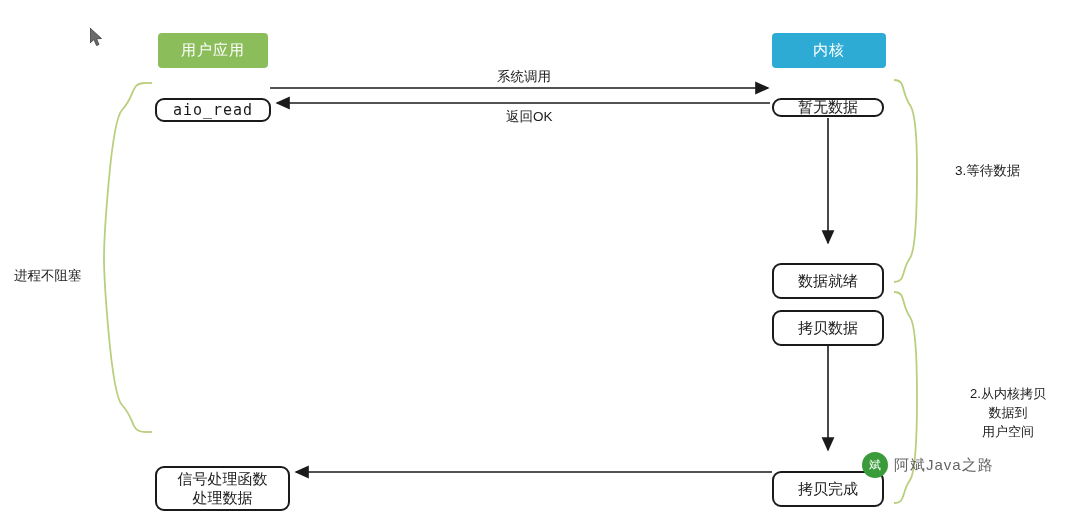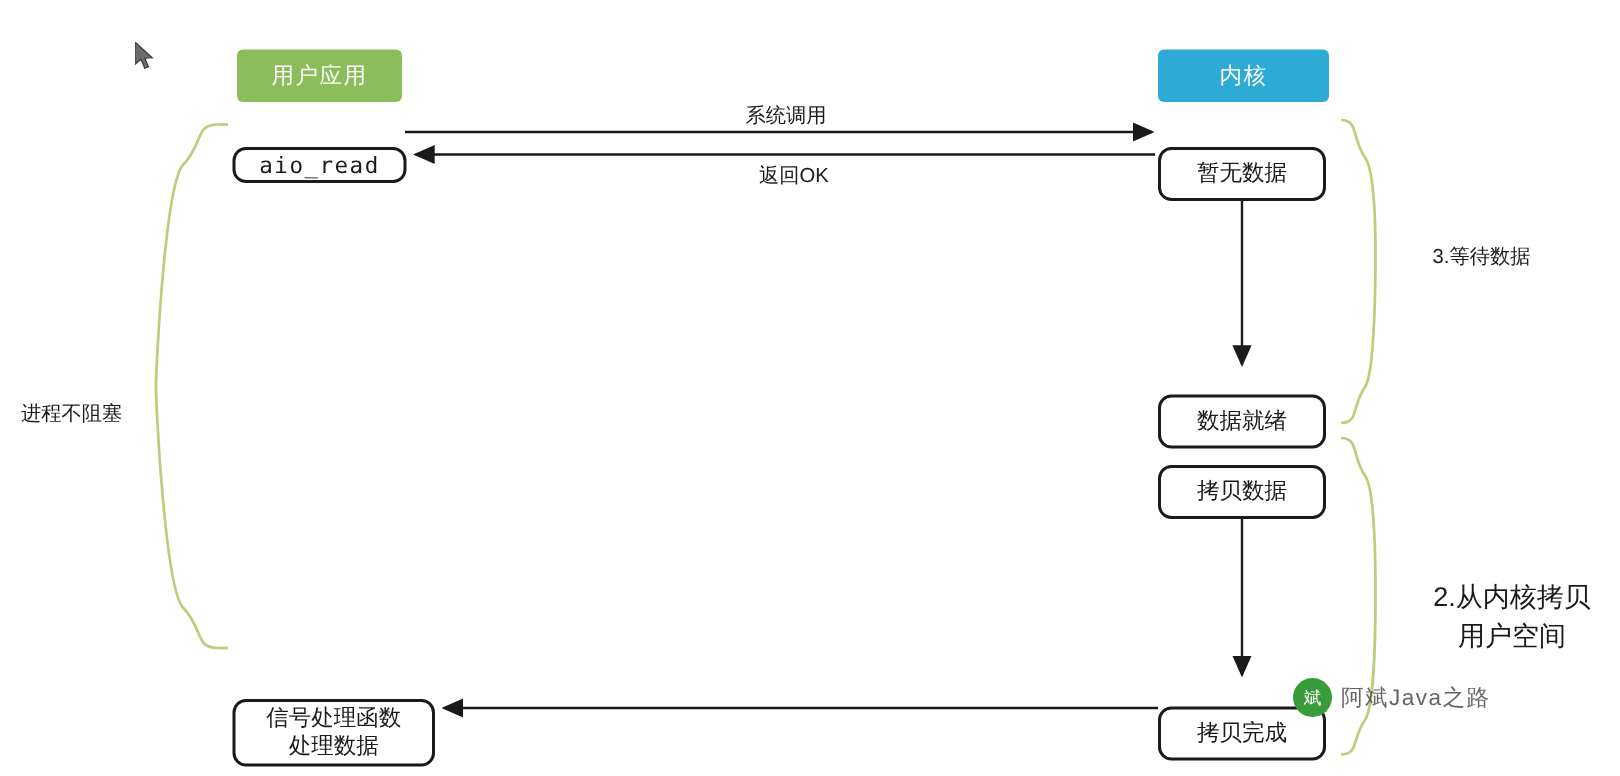--- a/index.html
+++ b/index.html
@@ -49,21 +49,21 @@
   .pill-user { background: #8bbd5a; }
   .pill-kernel { background: #2eabd4; }
   .label {
     position: absolute;
     font-size: 13.5px;
     color: #1a1a1a;
     white-space: nowrap;
   }
   .label-multi {
     position: absolute;
-    font-size: 18px;
+    font-size: 13px;
     color: #1a1a1a;
     text-align: center;
     line-height: 1.45;
   }
   svg.layer {
     position: absolute;
     left: 0;
     top: 0;
     width: 1080px;
     height: 517px;
@@ -132,21 +132,21 @@
 
     <path d="M 894 80 C 906 80 901 92 910 105 C 917 115 917 162 917 170
              C 917 178 917 248 910 258 C 901 271 906 282 894 282" fill="none" stroke="#b9cf7e" stroke-width="1.8"></path>
 
     <path d="M 894 292 C 906 292 901 304 910 317 C 917 327 917 386 917 396
              C 917 406 917 470 910 480 C 901 493 906 503 894 503" fill="none" stroke="#b9cf7e" stroke-width="1.8"></path>
   </svg>
 
   <div class="node box mono" style="left:155px; top:82px; width:116px; height:24px;">aio_read</div>
 
-  <div class="node box" style="left:772px; top:82px; width:112px; height:36px;">暂无数据</div>
+  <div class="node box" style="left:772px; top:82px; width:112px; height:19px;">暂无数据</div>
 
   <div class="node box" style="left:772px; top:247px; width:112px; height:36px;">数据就绪</div>
 
   <div class="node box" style="left:772px; top:294px; width:112px; height:36px;">拷贝数据</div>
 
   <div class="node box" style="left:772px; top:455px; width:112px; height:36px;">拷贝完成</div>
 
   <div class="node box" style="left:155px; top:450px; width:135px; height:45px; flex-direction:column;">
     <span>信号处理函数</span>
     <span>处理数据</span>
@@ -156,20 +156,21 @@
 
   <div class="label" style="left:506px; top:108px;">返回OK</div>
 
 
   <div class="label" style="left:14px; top:267px;">进程不阻塞</div>
 
   <div class="label" style="left:955px; top:162px;">3.等待数据</div>
 
   <div class="label-multi" style="left:943px; top:385px; width:130px;">
     <div>2.从内核拷贝</div>
+    <div>数据到</div>
     <div>用户空间</div>
   </div>
 
   <div class="watermark" style="left:862px; top:452px;">
     <div class="wm-circle">斌</div>
     <div class="wm-text">阿斌Java之路</div>
   </div>
 
   <svg class="cursor" style="left:90px; top:28px;" viewBox="0 0 14 20">
     <polygon points="0,0 0,15 4,11.5 6.5,17.5 9,16.5 6.5,10.8 11.5,10.5" fill="#6b6b6b" stroke="#3a3a3a" stroke-width="0.8"></polygon>

